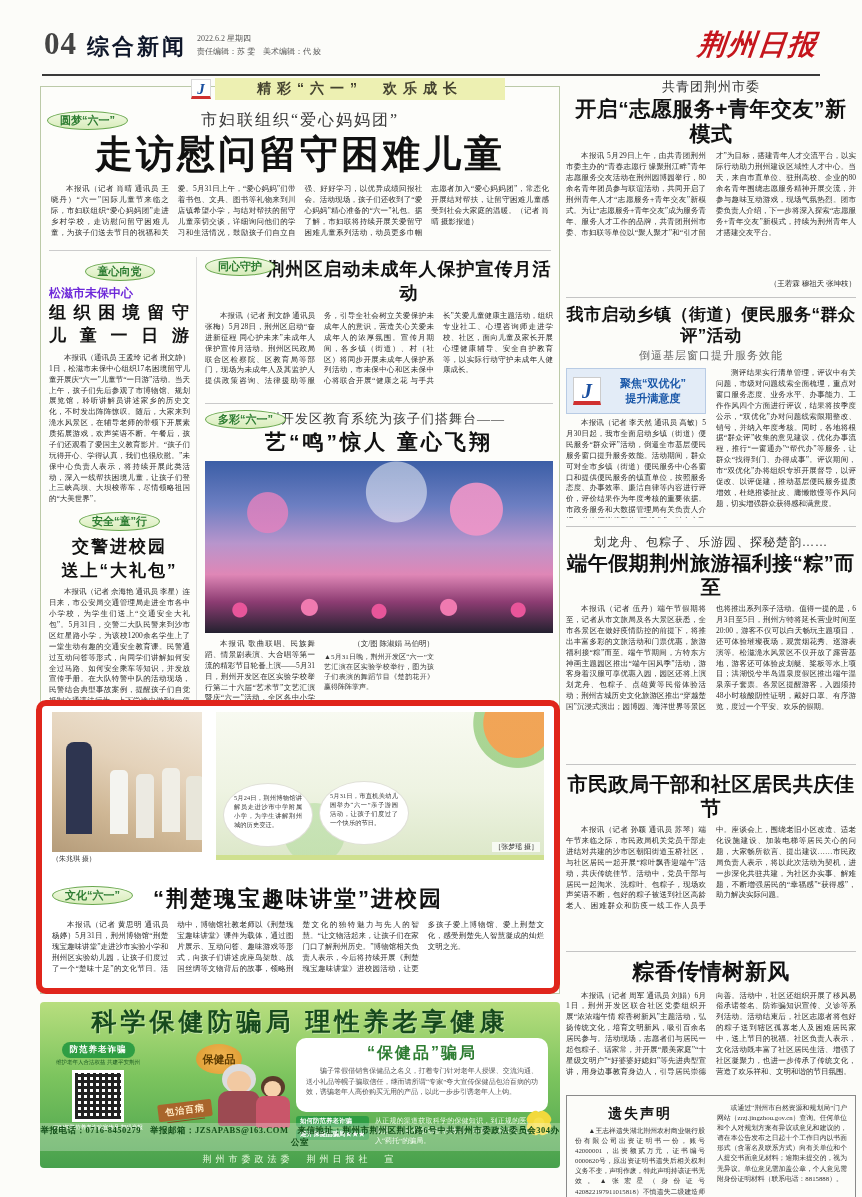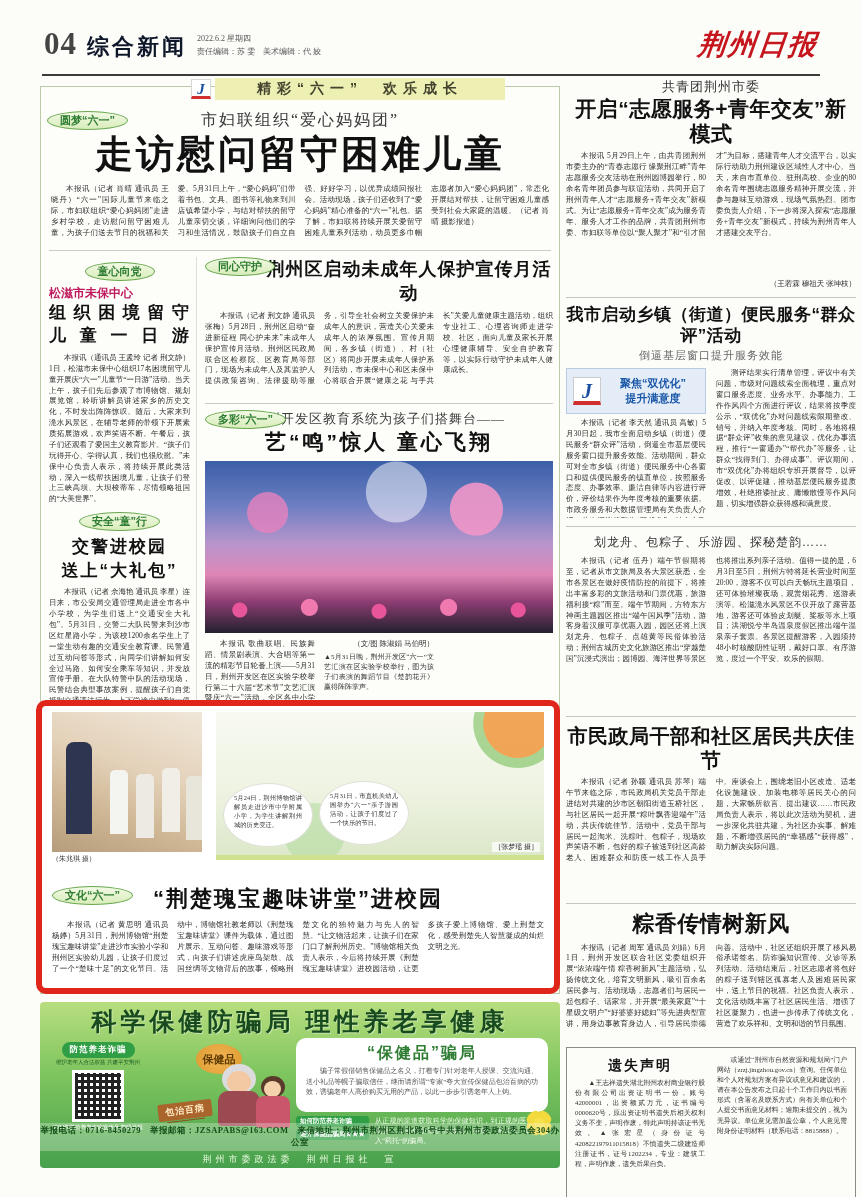--- a/index.html
+++ b/index.html
@@ -31,21 +31,21 @@
   .jlogo { width:20px; height:20px; background:#fff; border:1px solid #d8d8d8; color:#1a4fa0; font-weight:900; font-style:italic; font-size:15px; text-align:center; line-height:18px; border-bottom:3px solid #d03030; }
   .bstrip { width:290px; background:#edf0b2; text-align:center; font-weight:bold; font-size:14px; color:#454330; letter-spacing:6px; padding:2px 0; font-family:"Liberation Sans",sans-serif; }
   .tag-main { position:absolute; left:6px; top:24px; }
   .kicker-main { position:absolute; top:23px; left:0; right:0; text-align:center; font-size:16px; color:#3a3a3a; letter-spacing:2px; }
   .headline-xl { position:absolute; top:42px; left:0; right:0; text-align:center; font-size:38px; font-weight:900; color:#111; letter-spacing:3px; font-family:"Liberation Sans",sans-serif; }
   .mainbody { position:absolute; top:97px; left:10px; right:10px; height:58px; }
   .ldiv1 { position:absolute; top:163px; left:8px; right:8px; border-top:1px solid #ccc; }
 
   .leftcol { position:absolute; left:8px; top:170px; width:148px; padding-right:6px; border-right:1px solid #ddd; height:528px; overflow:hidden; }
   .lc-tag { text-align:center; margin:4px 0; }
-  .lc-sub { font-size:12px; font-weight:bold; color:#be185d; margin-top:2px; }
+  .lc-sub { font-size:12px; font-weight:bold; color:#6d28d9; margin-top:2px; }
   .lc-head { font-size:17px; font-weight:900; color:#111; text-align:justify; text-align-last:justify; letter-spacing:1px; line-height:1.35; font-family:"Liberation Sans",sans-serif; }
   .lc-body { margin-top:5px; max-height:150px; }
   .lc-head2 { font-size:17px; font-weight:900; color:#111; text-align:center; letter-spacing:2px; line-height:1.4; font-family:"Liberation Sans",sans-serif; }
 
   .midcol { position:absolute; left:164px; top:170px; width:348px; }
   .m-row { position:relative; text-align:center; }
   .m-tag { position:absolute; left:0; top:0; }
   .m-head1 { font-size:18px; font-weight:900; color:#111; letter-spacing:1px; padding-left:60px; font-family:"Liberation Sans",sans-serif; }
   .m-body1 { margin-top:6px; height:86px; }
   .m-kick { font-size:13px; color:#3a3a3a; letter-spacing:1px; }
@@ -294,20 +294,21 @@
         </div>
         <div class="b-col">
           <p class="b-colbody b-right-body">测评结果实行清单管理，评议中有关问题，市级对问题线索全面梳理，重点对窗口服务态度、业务水平、办事能力、工作作风四个方面进行评议，结果将按季度公示，“双优化”办对问题线索限期整改、销号，并纳入年度考核。同时，各地将根据“群众评”收集的意见建议，优化办事流程，推行“一窗通办”“帮代办”等服务，让群众“找得到门、办得成事”。评议期间，市“双优化”办将组织专班开展督导，以评促改、以评促建，推动基层便民服务提质增效，杜绝推诿扯皮、庸懒散慢等作风问题，切实增强群众获得感和满意度。</p>
         </div>
       </div>
     </div>
     <div class="rdiv"></div>
 
     <div>
       <div class="r-kick" style="font-size:12px">划龙舟、包粽子、乐游园、探秘楚韵……</div>
+      <div class="r-head">端午假期荆州旅游福利接“粽”而至</div>
       <p class="r-body bodytext cols2 hC">本报讯（记者 伍丹）端午节假期将至，记者从市文旅局及各大景区获悉，全市各景区在做好疫情防控的前提下，将推出丰富多彩的文旅活动和门票优惠，旅游福利接“粽”而至。端午节期间，方特东方神画主题园区推出“端午国风季”活动，游客身着汉服可享优惠入园，园区还将上演划龙舟、包粽子、点雄黄等民俗体验活动；荆州古城历史文化旅游区推出“穿越楚国”沉浸式演出；园博园、海洋世界等景区也将推出系列亲子活动。值得一提的是，6月3日至5日，荆州方特将延长营业时间至20:00，游客不仅可以白天畅玩主题项目，还可体验璀璨夜场，观赏烟花秀、巡游表演等。松滋洈水风景区不仅开放了露营基地，游客还可体验皮划艇、桨板等水上项目；洪湖悦兮半岛温泉度假区推出端午温泉亲子套票。各景区提醒游客，入园须持48小时核酸阴性证明，戴好口罩、有序游览，度过一个平安、欢乐的假期。</p>
     </div>
     <div class="rdiv"></div>
 
     <div>
       <div class="r-head">市民政局干部和社区居民共庆佳节</div>
       <p class="r-body bodytext cols2 hD">本报讯（记者 孙颖 通讯员 苏琴）端午节来临之际，市民政局机关党员干部走进结对共建的沙市区朝阳街道玉桥社区，与社区居民一起开展“粽叶飘香迎端午”活动，共庆传统佳节。活动中，党员干部与居民一起淘米、洗粽叶、包粽子，现场欢声笑语不断，包好的粽子被送到社区高龄老人、困难群众和防疫一线工作人员手中。座谈会上，围绕老旧小区改造、适老化设施建设、加装电梯等居民关心的问题，大家畅所欲言、提出建议……市民政局负责人表示，将以此次活动为契机，进一步深化共驻共建，为社区办实事、解难题，不断增强居民的“幸福感”“获得感”，助力解决实际问题。</p>
     </div>
     <div class="rdiv"></div>
 

